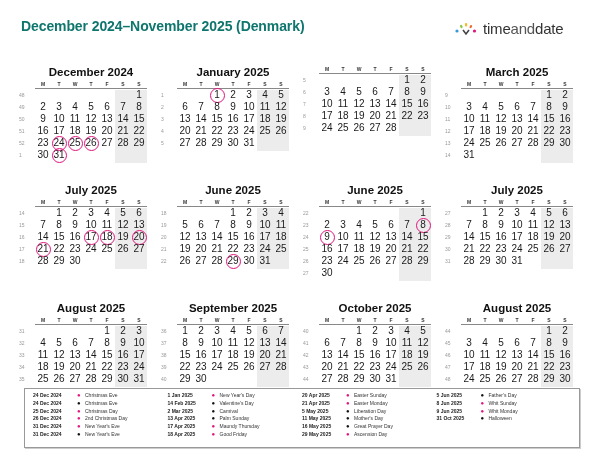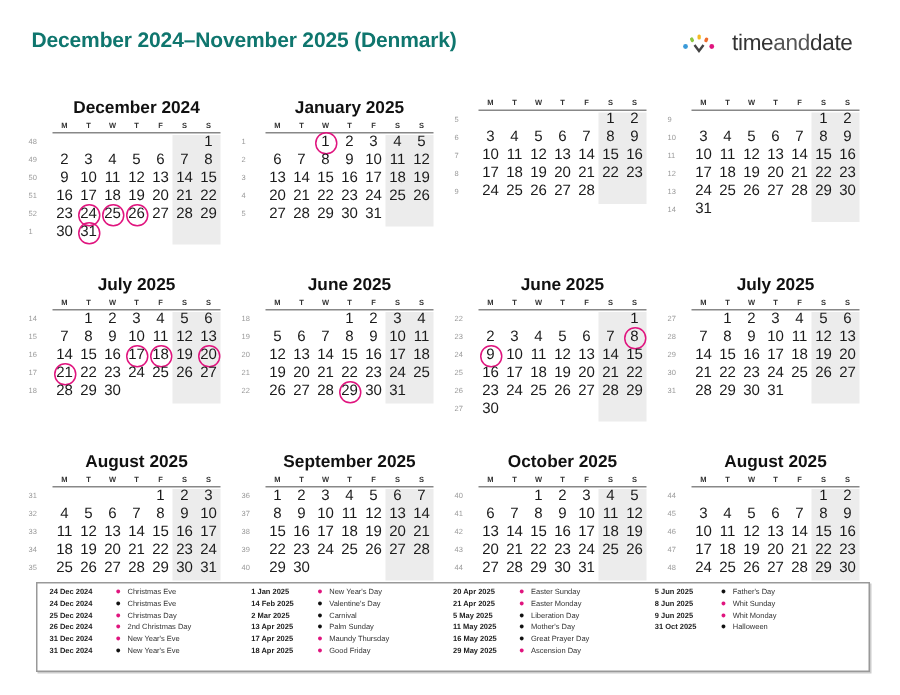--- a/index.html
+++ b/index.html
@@ -1,18 +1,18 @@
 <!DOCTYPE html>
 <html><head>
 <meta charset="utf-8">
 <style>
   * { box-sizing: border-box; margin: 0; padding: 0; }
   body { width: 600px; height: 463px; background: #fff; font-family: "Liberation Sans", sans-serif; color: #1a1a1a; position: relative; overflow: hidden; }
   .title { position: absolute; left: 21px; top: 18px; font-size: 14px; font-weight: bold; color: #0f766e; letter-spacing: -0.1px; }
-  .logo { position: absolute; left: 455px; top: 20px; display: flex; align-items: center; gap: 11px; }
+  .logo { position: absolute; left: 455px; top: 20px; display: flex; align-items: center; gap: 6px; }
   .logo-text { font-size: 15px; color: #333; letter-spacing: -0.2px; }
   .logo-text .mid { color: #555; }
   .grid { position: absolute; left: 18px; top: 57px; width: 568px; display: grid; grid-template-columns: repeat(4, 142px); grid-row-gap: 0; }
   .month { position: relative; height: 110px; padding-left: 17px; margin-top: 8px; }
   .month-name { text-align: center; font-weight: bold; font-size: 11.5px; height: 15px; line-height: 15px; width: 112px; color: #111; }
   .cal { position: relative; width: 112px; }
   .dow-row { display: flex; height: 9px; border-bottom: 1.5px solid #888; }
   .dow { width: 16px; text-align: center; font-size: 5px; font-weight: bold; color: #333; line-height: 9px; }
   .weekend-bg { position: absolute; left: 80px; top: 10px; width: 32px; background: #ececec; }
   .week { display: flex; height: 12px; position: relative; }
@@ -242,20 +242,21 @@
           <div class="d">25</div>
           <div class="d">26</div>
           <div class="d">27</div>
           <div class="d">28</div>
           <div class="d"></div>
           <div class="d"></div>
         </div>
       </div>
     </div>
     <div class="month">
+      <div class="month-name">March 2025</div>
       <div class="cal">
         <div class="weekend-bg" style="height:73px"></div>
         <div class="dow-row">
           <div class="dow">M</div>
           <div class="dow">T</div>
           <div class="dow">W</div>
           <div class="dow">T</div>
           <div class="dow">F</div>
           <div class="dow">S</div>
           <div class="dow">S</div>

